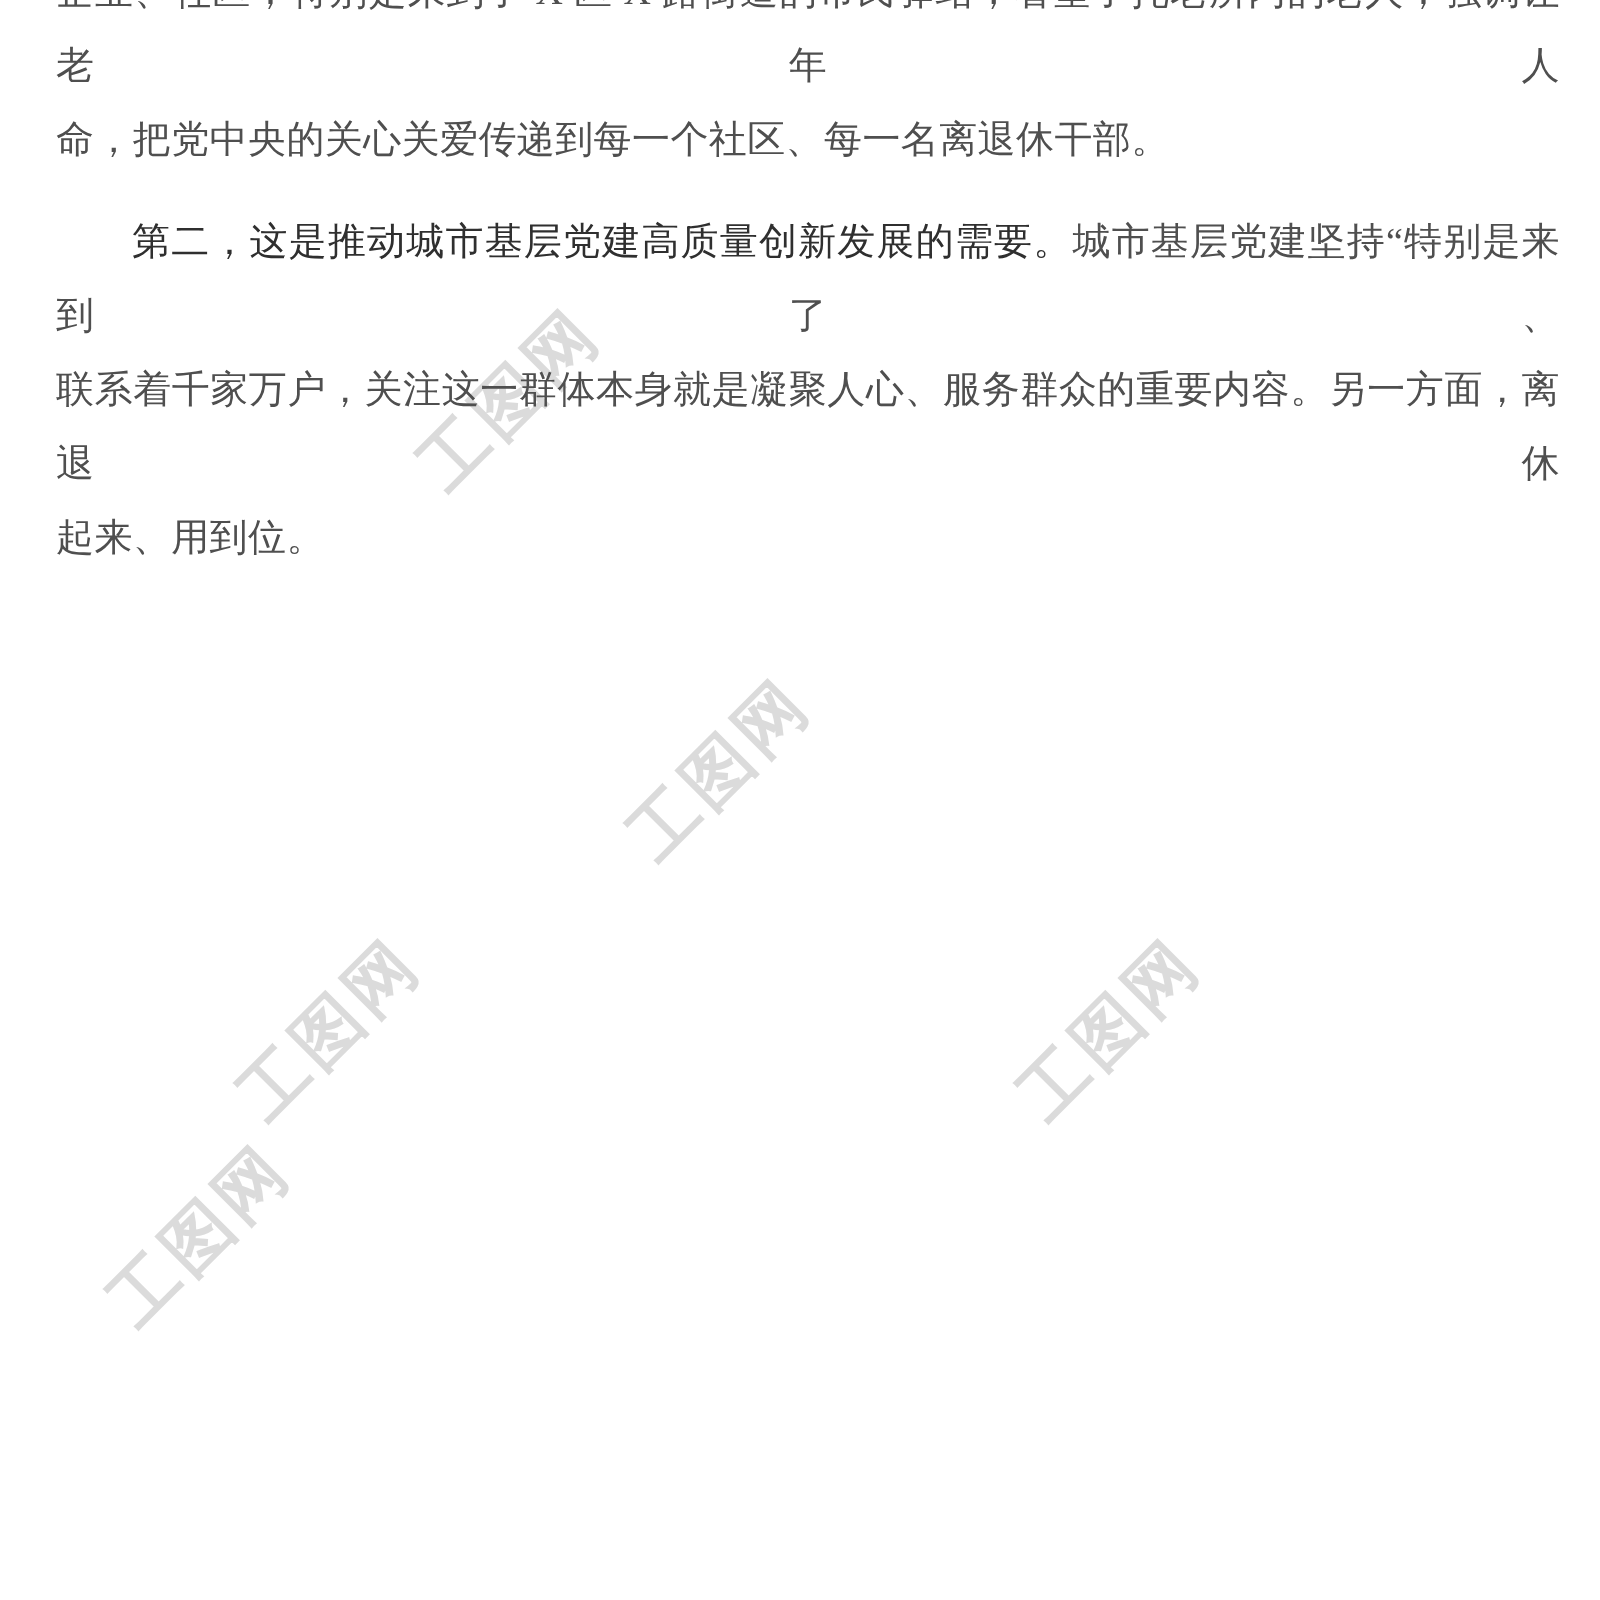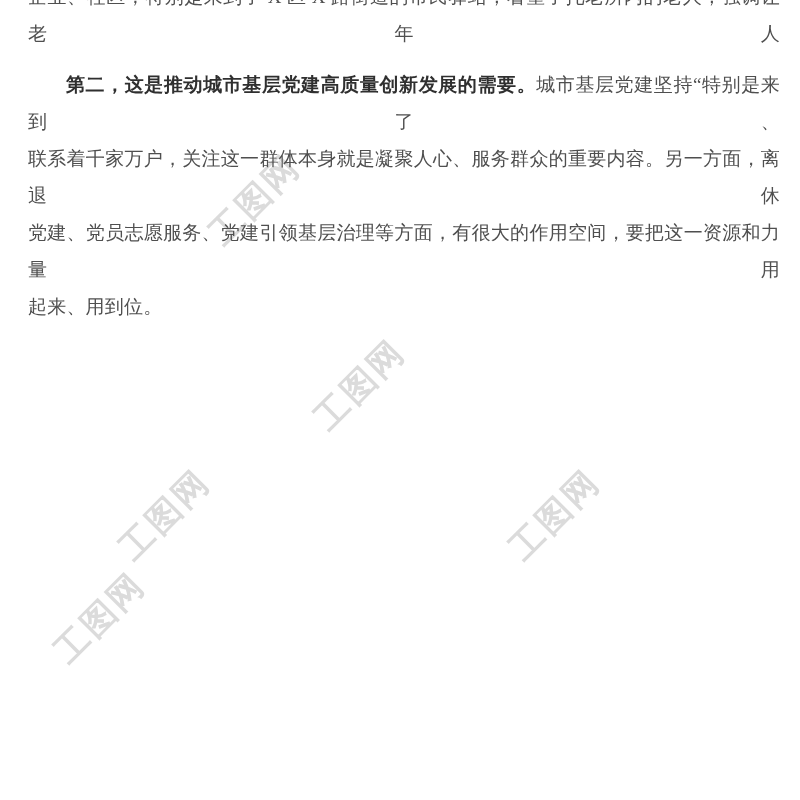--- a/index.html
+++ b/index.html
@@ -28,37 +28,37 @@
   }
   .block { margin: 0 0 14px 0; }
   .line {
     font-size: 19px;
     line-height: 37px;
     letter-spacing: 0.2px;
     white-space: normal;
   }
   .line.justify { text-align: justify; text-align-last: justify; }
   .line.indent { text-indent: 38px; }
-  .line b { font-weight: 700; }
+  .line b { font-weight: 400; }
 </style>
 </head>
 <body>
 
 <div class="page">
   <div class="watermark-layer">
       <div class="watermark" style="left: 360px; top: 385px; color: rgba(125, 125, 125, 0.28);">工图网</div>
       <div class="watermark" style="left: 555px; top: 515px; color: rgba(125, 125, 125, 0.28);">工图网</div>
       <div class="watermark" style="left: 165px; top: 515px; color: rgba(125, 125, 125, 0.28);">工图网</div>
       <div class="watermark" style="left: 100px; top: 618px; color: rgba(125, 125, 125, 0.28);">工图网</div>
       <div class="watermark" style="left: 255px; top: 200px; color: rgba(125, 125, 125, 0.28);">工图网</div>
     </div>
   <div class="doc" style="color: rgb(79, 79, 79);">
       <div class="block">
         <div class="line justify"><span>企业、社区，特别是来到了 X 区 X 路街道的市民驿站，看望了托老所内的老人，强调让老年人</span></div>
+        <div class="line"><span>命，把党中央的关心关爱传递到每一个社区、每一名离退休干部。</span></div>
       </div>
       <div class="block">
         <div class="line justify indent"><b style="color: rgb(47, 47, 47);">第二，这是推动城市基层党建高质量创新发展的需要。</b><span>城市基层党建坚持“特别是来到了、</span></div>
         <div class="line justify"><span>联系着千家万户，关注这一群体本身就是凝聚人心、服务群众的重要内容。另一方面，离退休</span></div>
-        <div class="line justify"><span>党建、党员志愿服务、党建引领基层治理等方面，有很大的作用空间，要把这一资源和力量用</span></div>
         <div class="line"><span>起来、用到位。</span></div>
       </div>
     </div>
 </div>
 
 </body></html>

